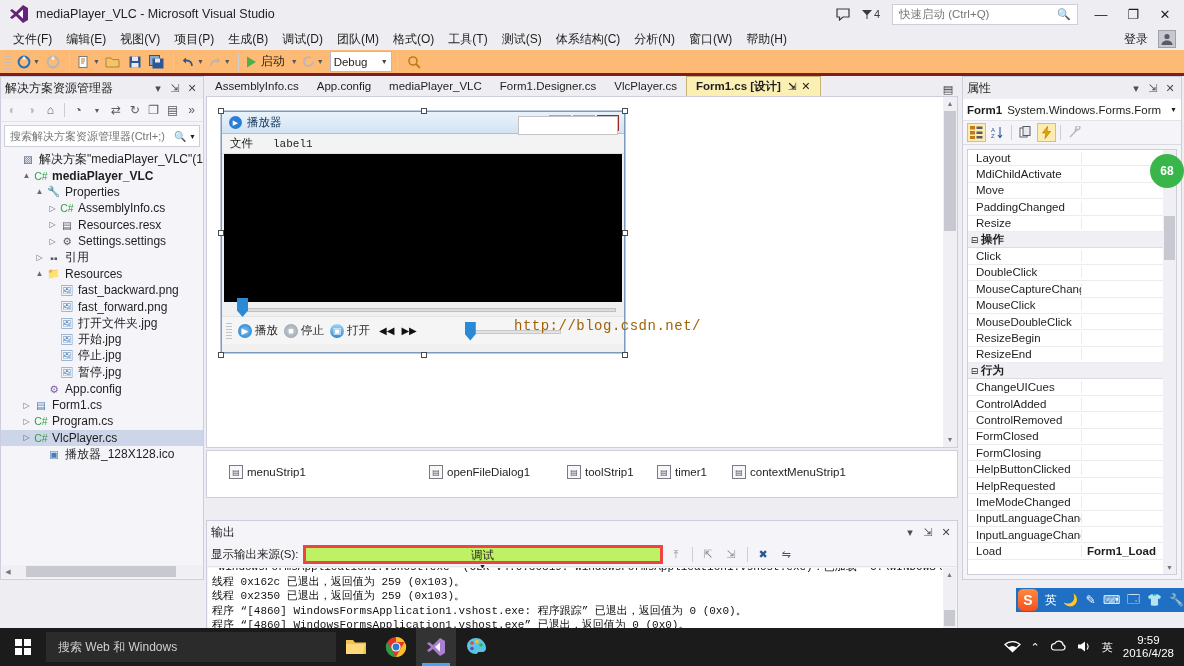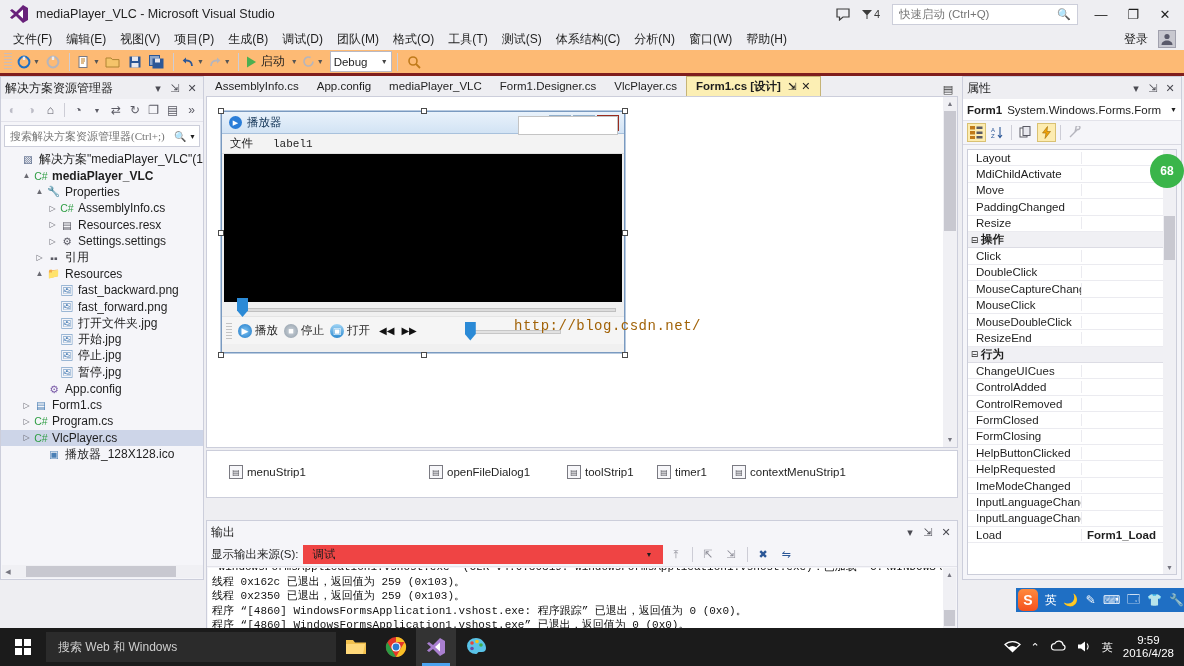--- a/index.html
+++ b/index.html
@@ -49,21 +49,21 @@
   
   .sol-panel { position:absolute; left:0; top:0; width:204px; height:504px; background:#f5f5f9; border:1px solid #cccedb; }
   .panel-head { height:22px; background:#eeeef2; display:flex; align-items:center; padding:0 4px; font-size:12px; color:#1e1e1e; }
   .panel-head .ph-title { font-weight:400; }
   .panel-head .ph-tools { margin-left:auto; display:flex; gap:3px; align-items:center; color:#4a4a52; }
   .ph-tools span { width:14px; text-align:center; font-size:11px; }
   .sol-toolbar { height:23px; background:#f5f5f9; display:flex; align-items:center; padding:0 3px; gap:2px; border-bottom:1px solid #e2e2ea; }
   .sol-toolbar .ti { width:18px; height:19px; display:flex; align-items:center; justify-content:center; font-size:12px; color:#5a5a64; }
   .sol-toolbar .ti.dis { color:#bcbcc6; }
   .sol-search { height:22px; margin:3px 3px 0 3px; background:#fff; border:1px solid #ccceda; display:flex; align-items:center; padding:0 3px; }
-  .sol-search input { border:0; outline:0; flex:1; font-size:11px; color:#8d8d93; background:transparent; font-family:Liberation Serif, serif; }
+  .sol-search input { border:0; outline:0; flex:1; font-size:11px; color:#8d8d93; background:transparent; font-family:Liberation Sans, sans-serif; }
   .tree { margin-top:4px; font-size:12px; overflow:hidden; height:426px; }
   .tnode { height:16.4px; display:flex; align-items:center; white-space:nowrap; padding-right:4px; }
   .tnode.sel { background:#cdd5e8; }
   .tw { width:13px; text-align:center; color:#6a6a72; font-size:8px; flex:none; }
   .ticon { width:16px; text-align:center; flex:none; font-size:10.5px; }
   .tlabel { margin-left:3px; }
   .tlabel.b { font-weight:bold; }
   .sol-scroll-h { position:absolute; left:1px; bottom:1px; width:201px; height:13px; background:#f0f0f4; display:flex; align-items:center; }
   .sol-scroll-h .thumb { height:11px; width:150px; background:#c8c8d0; margin-left:12px;}
   .sh-arrow { width:12px; text-align:center; font-size:7px; color:#767680; }
@@ -124,21 +124,21 @@
   
   .tray { position:absolute; left:0; top:374px; width:752px; height:48px; background:#fff; border:1px solid #cccedb; display:flex; align-items:center; }
   .tray-item { display:flex; align-items:center; gap:4px; font-size:11.5px; color:#1e1e1e; }
   .tray-item .ti { width:14px; height:14px; border:1px solid #7a7a82; display:flex; align-items:center; justify-content:center; font-size:8px; color:#4a4a52; background:#f7f7fa;}
 
   
   .output { position:absolute; left:206px; top:444px; width:752px; height:140px; background:#f5f5f9; border:1px solid #cccedb; }
   .out-bar { height:22px; display:flex; align-items:center; padding:0 4px; font-size:12px; }
   .out-toolbar { height:24px; display:flex; align-items:center; padding:0 4px; gap:4px; border-bottom:1px solid #e3e3ea;}
   .out-toolbar .lab { font-size:11.5px; }
-  .out-combo { width:360px; height:19px; background:#ef4444; border:6px solid #ef4444; display:flex; align-items:center; padding:0 4px; font-size:11.5px;}
+  .out-combo { width:360px; height:19px; background:#bef264; border:3px solid #ef4444; display:flex; align-items:center; padding:0 4px; font-size:11.5px;flex-direction:column;}
   .out-combo .cv { flex:1; }
   .out-btn { width:19px; height:19px; display:flex; align-items:center; justify-content:center; font-size:11px; color:#8c8c96; }
   .out-btn.en { color:#2b5797; }
   .out-body { position:absolute; left:1px; top:47px; right:1px; bottom:1px; background:#fff; overflow:hidden; }
   .out-line { font-family:"Liberation Mono","DejaVu Sans Mono",monospace; font-size:11px; line-height:14.5px; white-space:pre; padding-left:4px; color:#111;}
   .out-sv { position:absolute; right:0; top:0; width:13px; bottom:13px; background:#f0f0f4; }
   .out-sv .a { height:13px; text-align:center; font-size:7px; line-height:13px; color:#767680;}
   .out-sv .thumb { position:absolute; top:42px; left:1px; width:11px; height:16px; background:#c8c8d0; }
   .out-sh { position:absolute; left:0; right:13px; bottom:0; height:13px; background:#f0f0f4; display:flex; align-items:center;}
   .out-sh .thumb { height:11px; width:600px; background:#c8c8d0; margin-left:13px; }
@@ -723,20 +723,24 @@
             <div class="prow">
               <span class="pname">MouseCaptureChanged</span>
               <span class="pval"></span>
             </div>
             <div class="prow">
               <span class="pname">MouseClick</span>
               <span class="pval"></span>
             </div>
             <div class="prow">
               <span class="pname">MouseDoubleClick</span>
+              <span class="pval"></span>
+            </div>
+            <div class="prow">
+              <span class="pname">ResizeBegin</span>
               <span class="pval"></span>
             </div>
             <div class="prow">
               <span class="pname">ResizeEnd</span>
               <span class="pval"></span>
             </div>
             <div class="prow cat">
               <span class="exp">⊟</span>
               <span>行为</span>
             </div>

